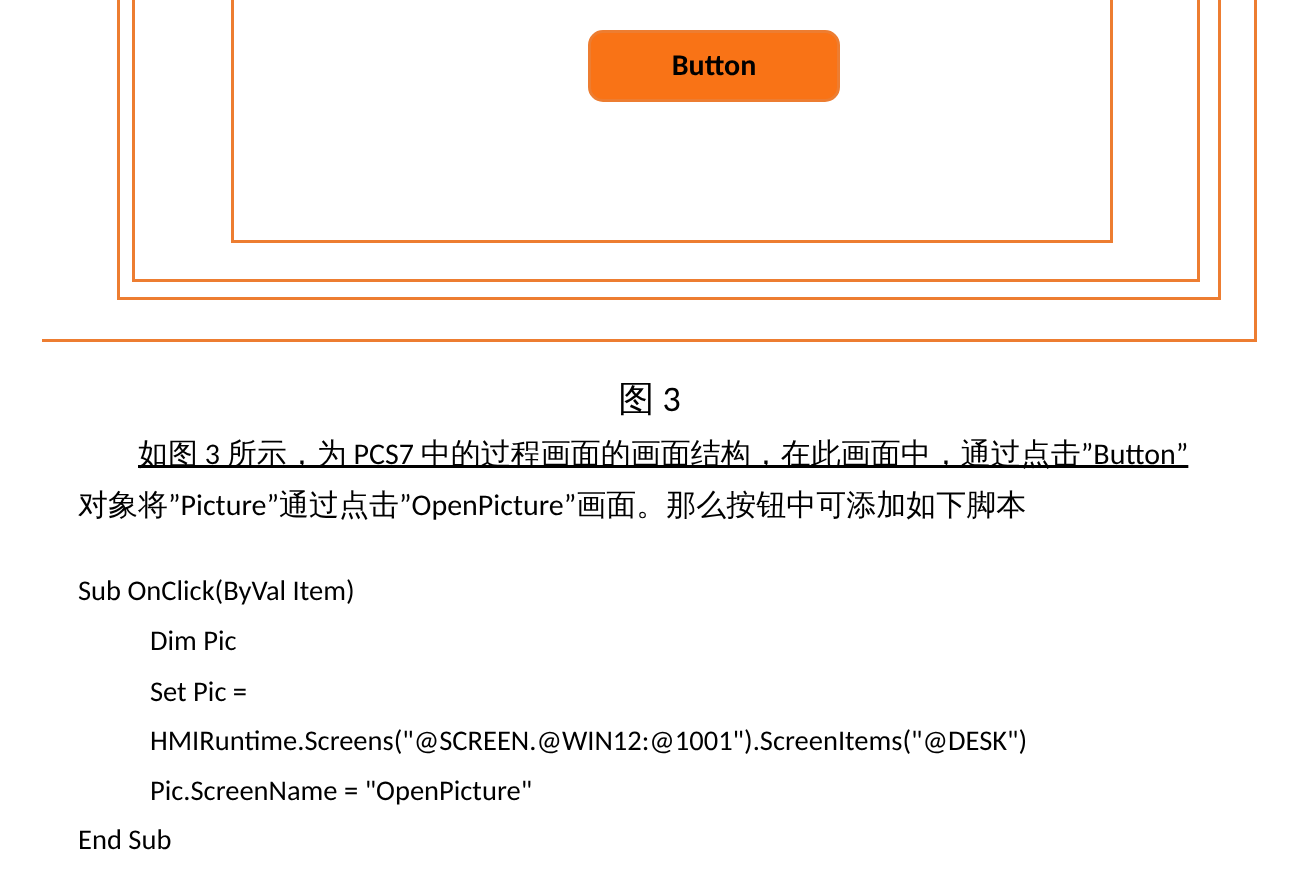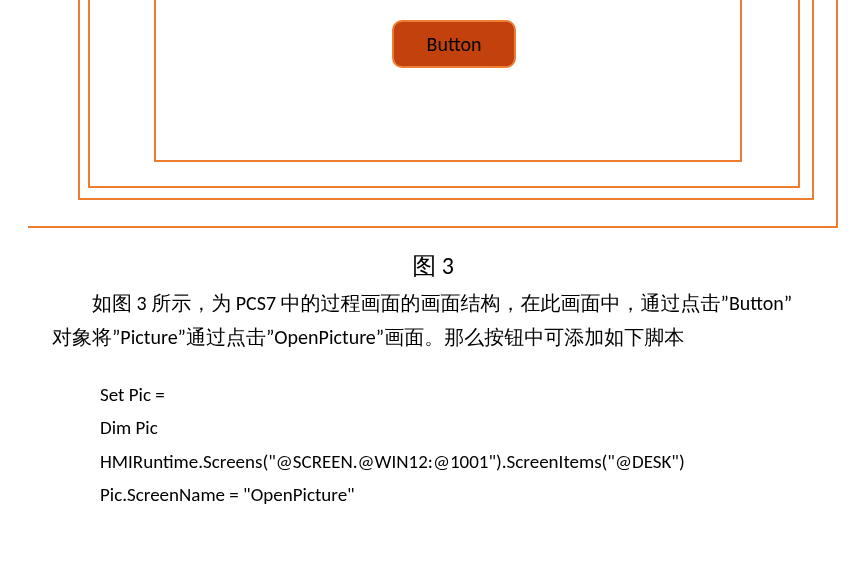--- a/index.html
+++ b/index.html
@@ -49,46 +49,47 @@
     left: 154px;
     top: -90px;
     width: 588px;
     height: 252px;
     border-top: none;
   }
   .button-box {
     position: absolute;
     left: 392px;
     top: 20px;
-    width: 124px;
+    width: 168px;
     height: 48px;
     border: 2px solid #ED7D31;
     border-radius: 10px;
-    background: #c2410c;
+    background: #f97316;
     display: flex;
     align-items: center;
     justify-content: center;
     font-size: 20px;
-    font-weight: 400;
+    font-weight: 700;
     color: #000;
   }
   .caption {
     text-align: center;
     font-size: 24px;
     margin-top: 12px;
     margin-bottom: 4px;
   }
   .para {
     margin: 0 24px 0 52px;
     font-size: 20px;
     line-height: 1.7;
     text-align: justify;
   }
   .para-first {
     text-indent: 2em;
+    text-decoration: underline;
   }
   .code-block {
     margin: 24px 24px 0 52px;
     font-size: 19px;
     line-height: 1.75;
     font-family: "Calibri", "Microsoft YaHei", sans-serif;
   }
   .code-indent {
     padding-left: 48px;
   }
@@ -105,17 +106,19 @@
     <span>Button</span>
   </div>
 </div>
 
 <div class="caption">图 3</div>
 
 <div class="para para-first">如图 3 所示，为 PCS7 中的过程画面的画面结构，在此画面中，通过点击”Button”</div>
 <div class="para">对象将”Picture”通过点击”OpenPicture”画面。那么按钮中可添加如下脚本</div>
 
 <div class="code-block">
+  <div>Sub OnClick(ByVal Item)</div>
+  <div class="code-indent">Dim Pic</div>
   <div class="code-indent">Set Pic =</div>
-  <div class="code-indent">Dim Pic</div>
   <div class="code-indent">HMIRuntime.Screens("@SCREEN.@WIN12:@1001").ScreenItems("@DESK")</div>
   <div class="code-indent">Pic.ScreenName = "OpenPicture"</div>
+  <div>End Sub</div>
 </div>
 
 </body></html>

